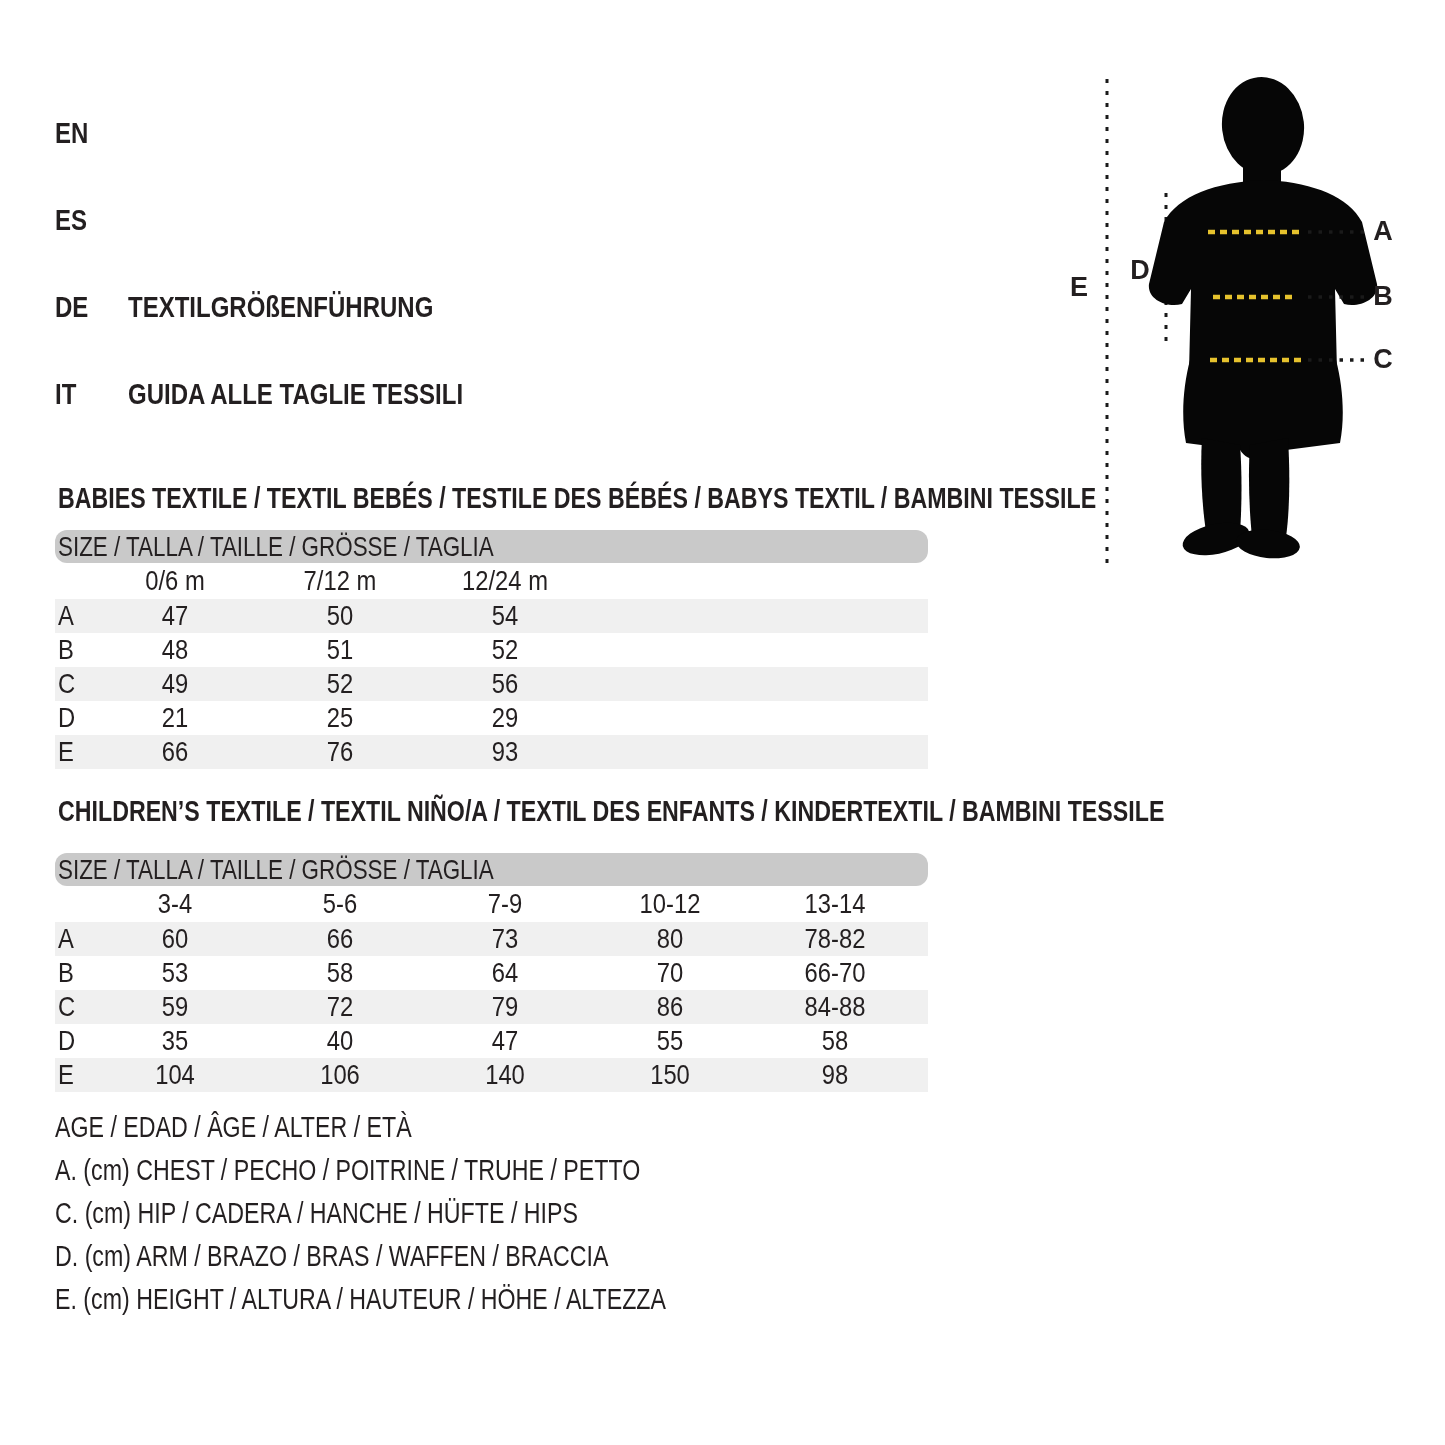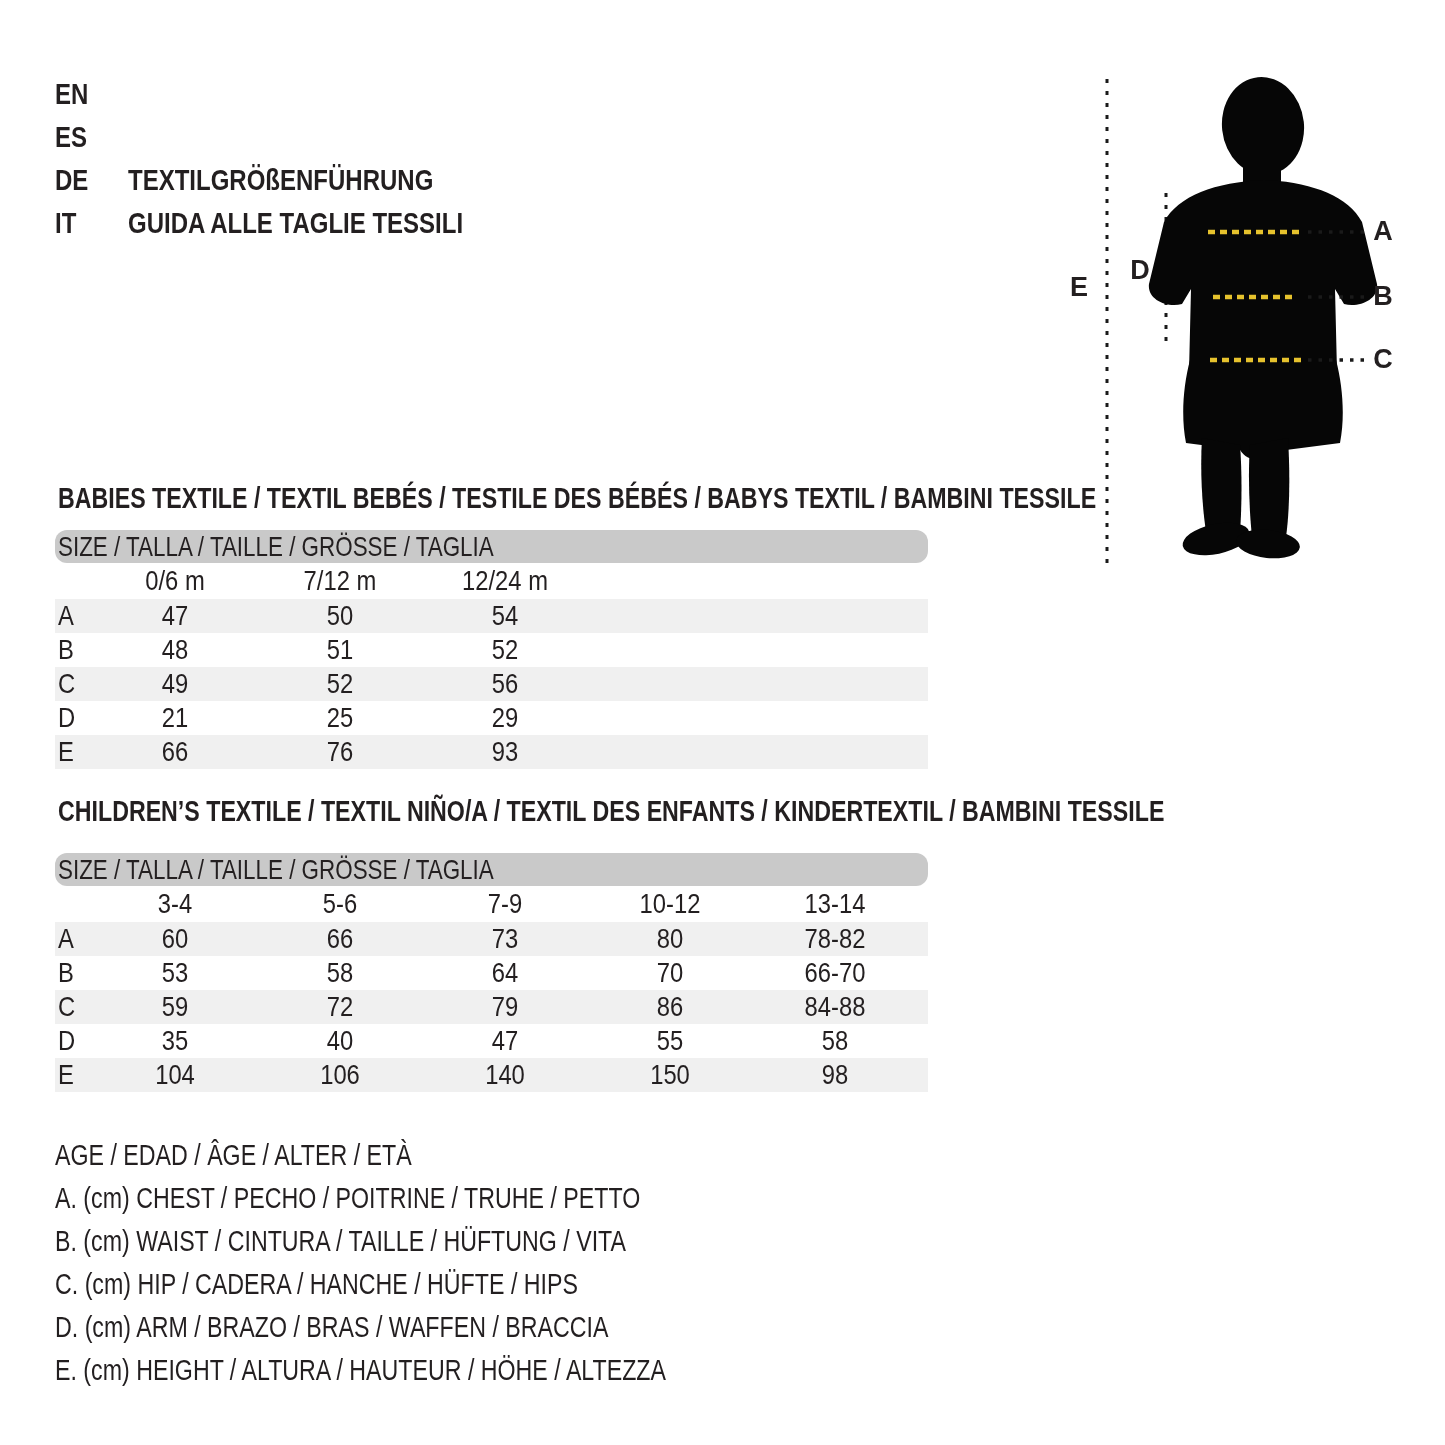--- a/index.html
+++ b/index.html
@@ -9,21 +9,21 @@
     background:#ffffff;
     color:#231f20;
     font-family:"Liberation Sans", sans-serif;
     overflow:hidden;
   }
   
   .cond-l{display:inline-block;transform:scaleX(0.8);transform-origin:0 50%;white-space:nowrap;}
 
   
   .lang-header{position:absolute;left:55px;top:72px;}
-  .lang-row{display:flex;align-items:center;height:43px;font-size:30px;font-weight:700;}
+  .lang-row{display:flex;align-items:flex-start;height:43px;font-size:30px;font-weight:700;margin-top:44px;}
   .lang-code{width:73px;flex:none;}
   .lang-title{flex:none;}
 
   
   .figure-svg{position:absolute;left:1050px;top:60px;width:395px;height:540px;}
   .meas-label{position:absolute;font-size:27px;font-weight:700;width:30px;text-align:center;}
   .label-e{left:1064px;top:272px;}
   .label-d{left:1125px;top:255px;}
   .label-a{left:1368px;top:216px;}
   .label-b{left:1368px;top:281px;}
@@ -51,21 +51,21 @@
   .t-row.odd{background:#f0f0f0;}
   .t-row.even{background:#ffffff;}
 
   .row-label{position:absolute;left:3px;top:0;line-height:34px;font-size:28px;font-weight:400;transform:scaleX(0.85);transform-origin:0 50%;}
   .cell{position:absolute;top:0;width:160px;text-align:center;font-size:28px;font-weight:400;transform:scaleX(0.85);}
   .col-header-row .cell{line-height:36px;}
   .t-row .cell{line-height:34px;}
   .c0{left:40px;} .c1{left:205px;} .c2{left:370px;} .c3{left:535px;} .c4{left:700px;}
 
   
-  .legend{position:absolute;left:55px;top:1134px;}
+  .legend{position:absolute;left:55px;top:1106px;}
   .legend-row{display:flex;align-items:center;height:43px;font-size:29px;font-weight:400;}
 </style>
 </head>
 <body>
 
 <div class="page">
 
   <div class="lang-header">
     <div class="lang-row">
       <span class="lang-code"><span class="cond-l">EN</span></span>
@@ -218,23 +218,20 @@
   </div>
 
   <div class="legend">
     <div class="legend-row">
         <span class="cond-l">AGE / EDAD / ÂGE / ALTER / ETÀ</span>
       </div>
     <div class="legend-row">
         <span class="cond-l">A. (cm) CHEST / PECHO / POITRINE / TRUHE / PETTO</span>
       </div>
     <div class="legend-row">
-        <span class="cond-l">B. (cm) WAIST / CINTURA / TAILLE / HÜFTUNG / VITA</span>
-      </div>
-    <div class="legend-row">
         <span class="cond-l">C. (cm) HIP / CADERA / HANCHE / HÜFTE / HIPS</span>
       </div>
     <div class="legend-row">
         <span class="cond-l">D. (cm) ARM / BRAZO / BRAS / WAFFEN / BRACCIA</span>
       </div>
     <div class="legend-row">
         <span class="cond-l">E. (cm) HEIGHT / ALTURA / HAUTEUR / HÖHE / ALTEZZA</span>
       </div>
   </div>
 

